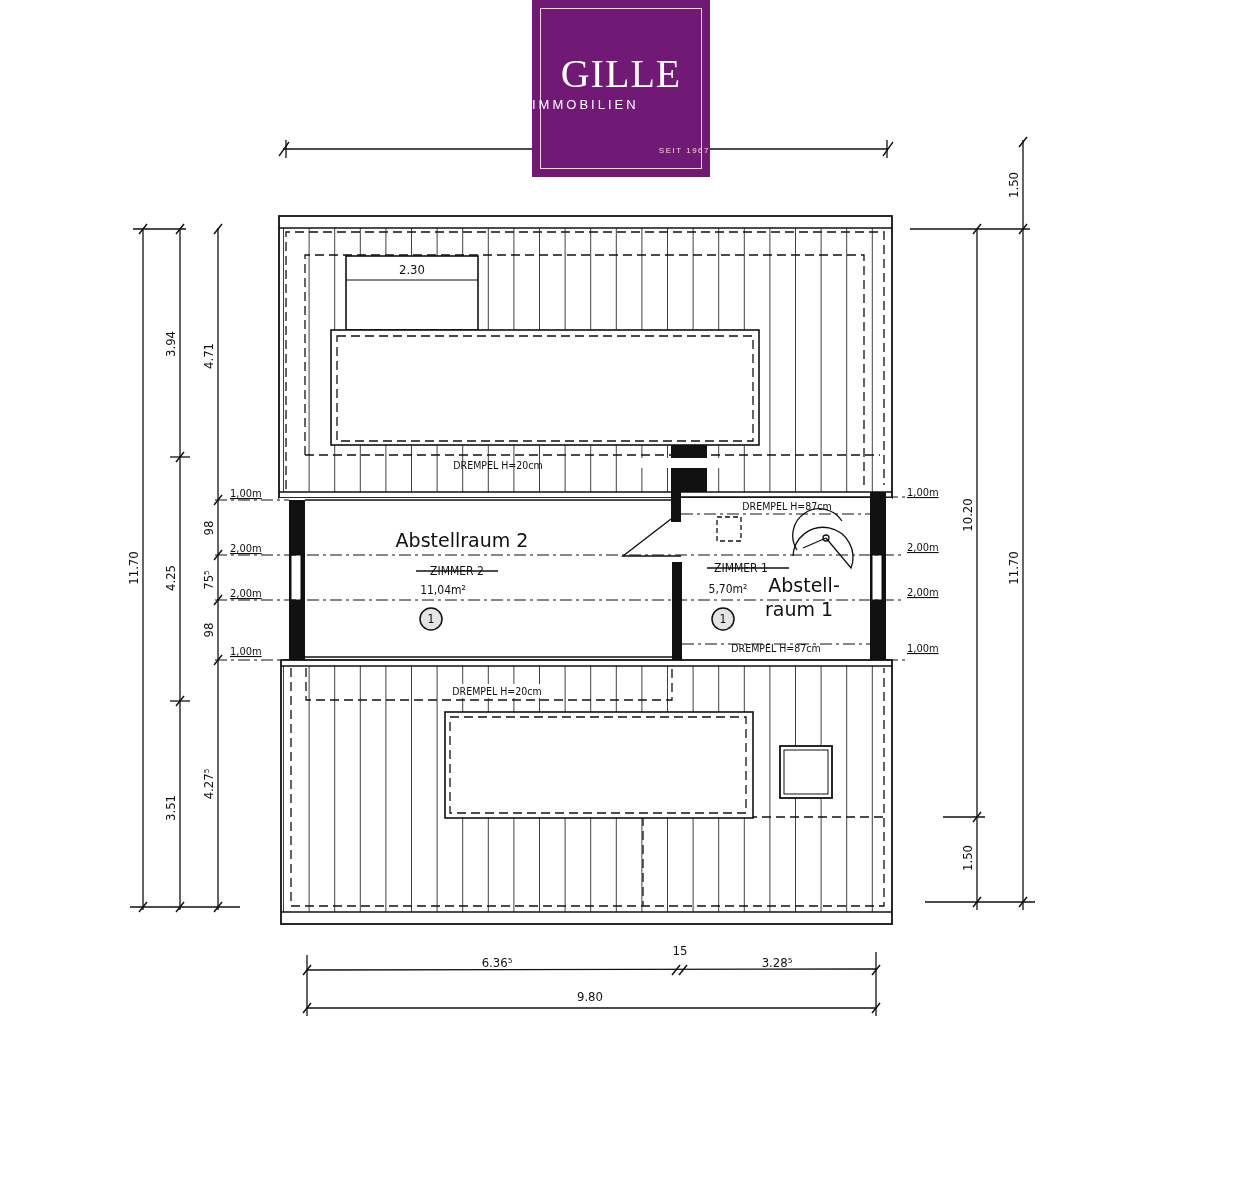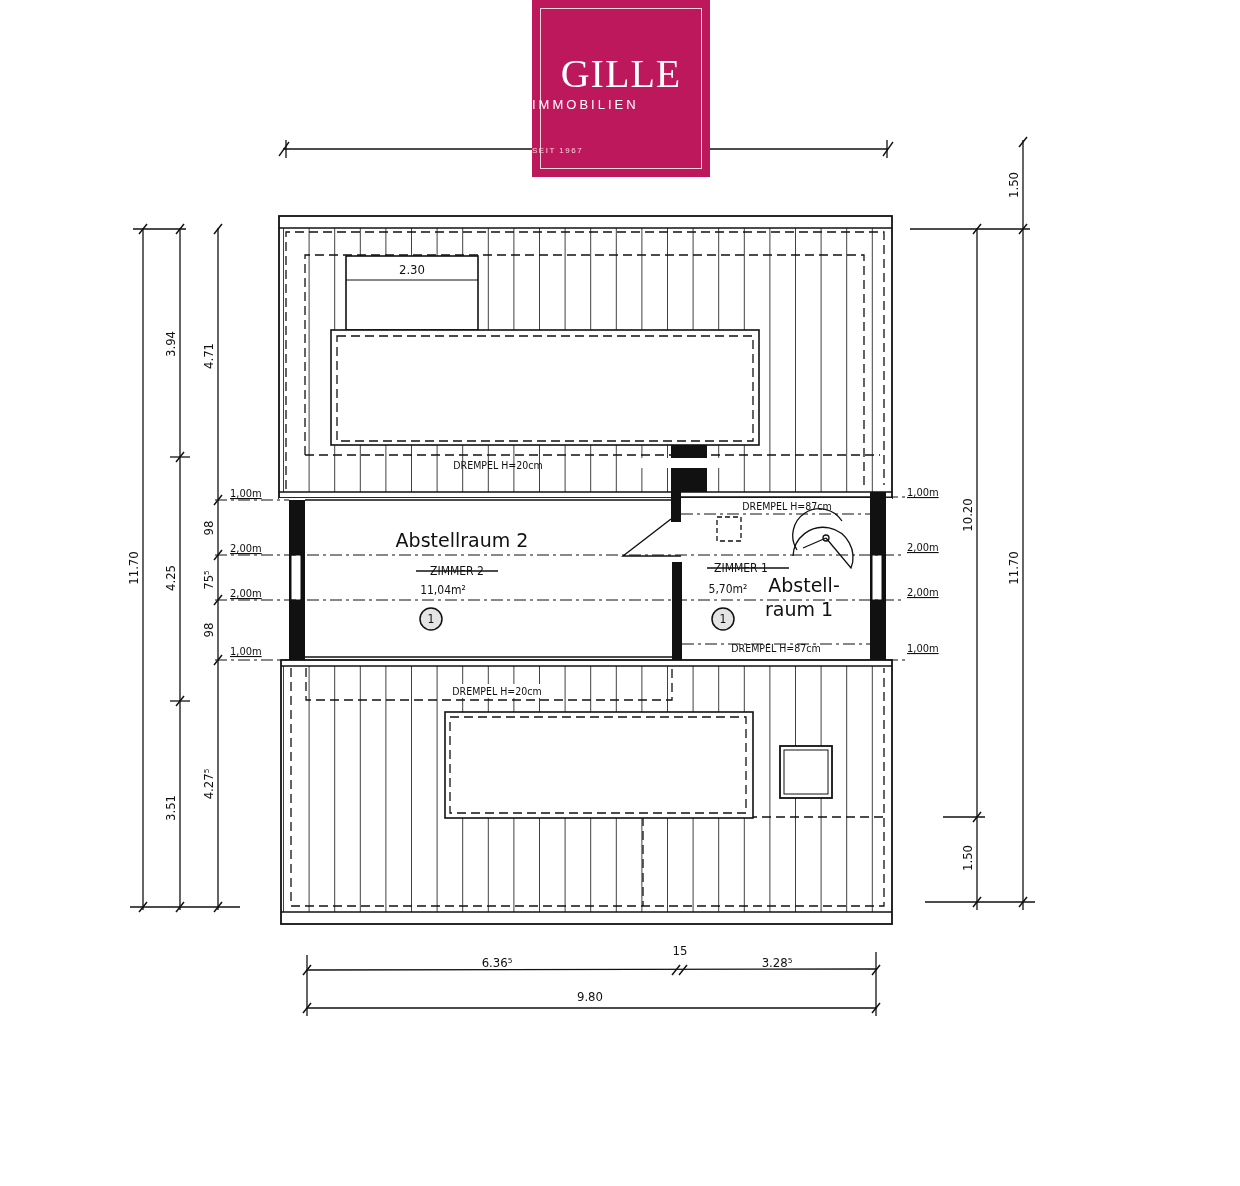--- a/index.html
+++ b/index.html
@@ -1,35 +1,35 @@
 <!DOCTYPE html>
 <html><head>
 <meta charset="utf-8">
 <style>
   html, body { margin: 0; padding: 0; background: #ffffff; }
   body { width: 1240px; height: 1186px; position: relative; overflow: hidden; font-family: "DejaVu Sans Mono", monospace; }
   #plan { position: absolute; left: 0; top: 0; width: 1240px; height: 1186px; }
   .logo {
     position: absolute; left: 532px; top: 0; width: 178px; height: 177px;
-    background: #be185d; box-sizing: border-box;
+    background: #701a75; box-sizing: border-box;
   }
   .logo-frame {
     position: absolute; left: 8px; top: 8px; right: 8px; bottom: 8px;
     border: 1.5px solid #f3d6d9;
   }
   .logo-name {
     position: absolute; left: 0; right: 0; top: 50px; text-align: center;
     font-family: "Liberation Serif", serif; font-size: 40px; color: #ffffff; letter-spacing: 1px; line-height: 48px;
   }
   .logo-sub {
     position: absolute; left: 0; right: 0; top: 97px; text-align: left;
     font-family: "Liberation Sans", sans-serif; font-size: 13px; color: #ffffff; letter-spacing: 3px;
   }
   .logo-since {
-    position: absolute; left: 0; right: 0; top: 146px; text-align: left;
+    position: absolute; left: 0; right: 0; top: 146px; text-align: right;
     font-family: "Liberation Sans", sans-serif; font-size: 8px; color: #f5d8db; letter-spacing: 1.5px;
   }
   svg text { font-family: "DejaVu Sans Condensed", "DejaVu Sans", sans-serif; fill: #111; }
   .dimtxt { font-size: 13px; }
   .lvl { font-size: 11px; text-decoration: underline; }
   .drem { font-size: 10.5px; }
   .room { font-family: "DejaVu Sans", sans-serif; font-size: 19px; }
   .zim { font-size: 12px; }
 </style>
 </head>

